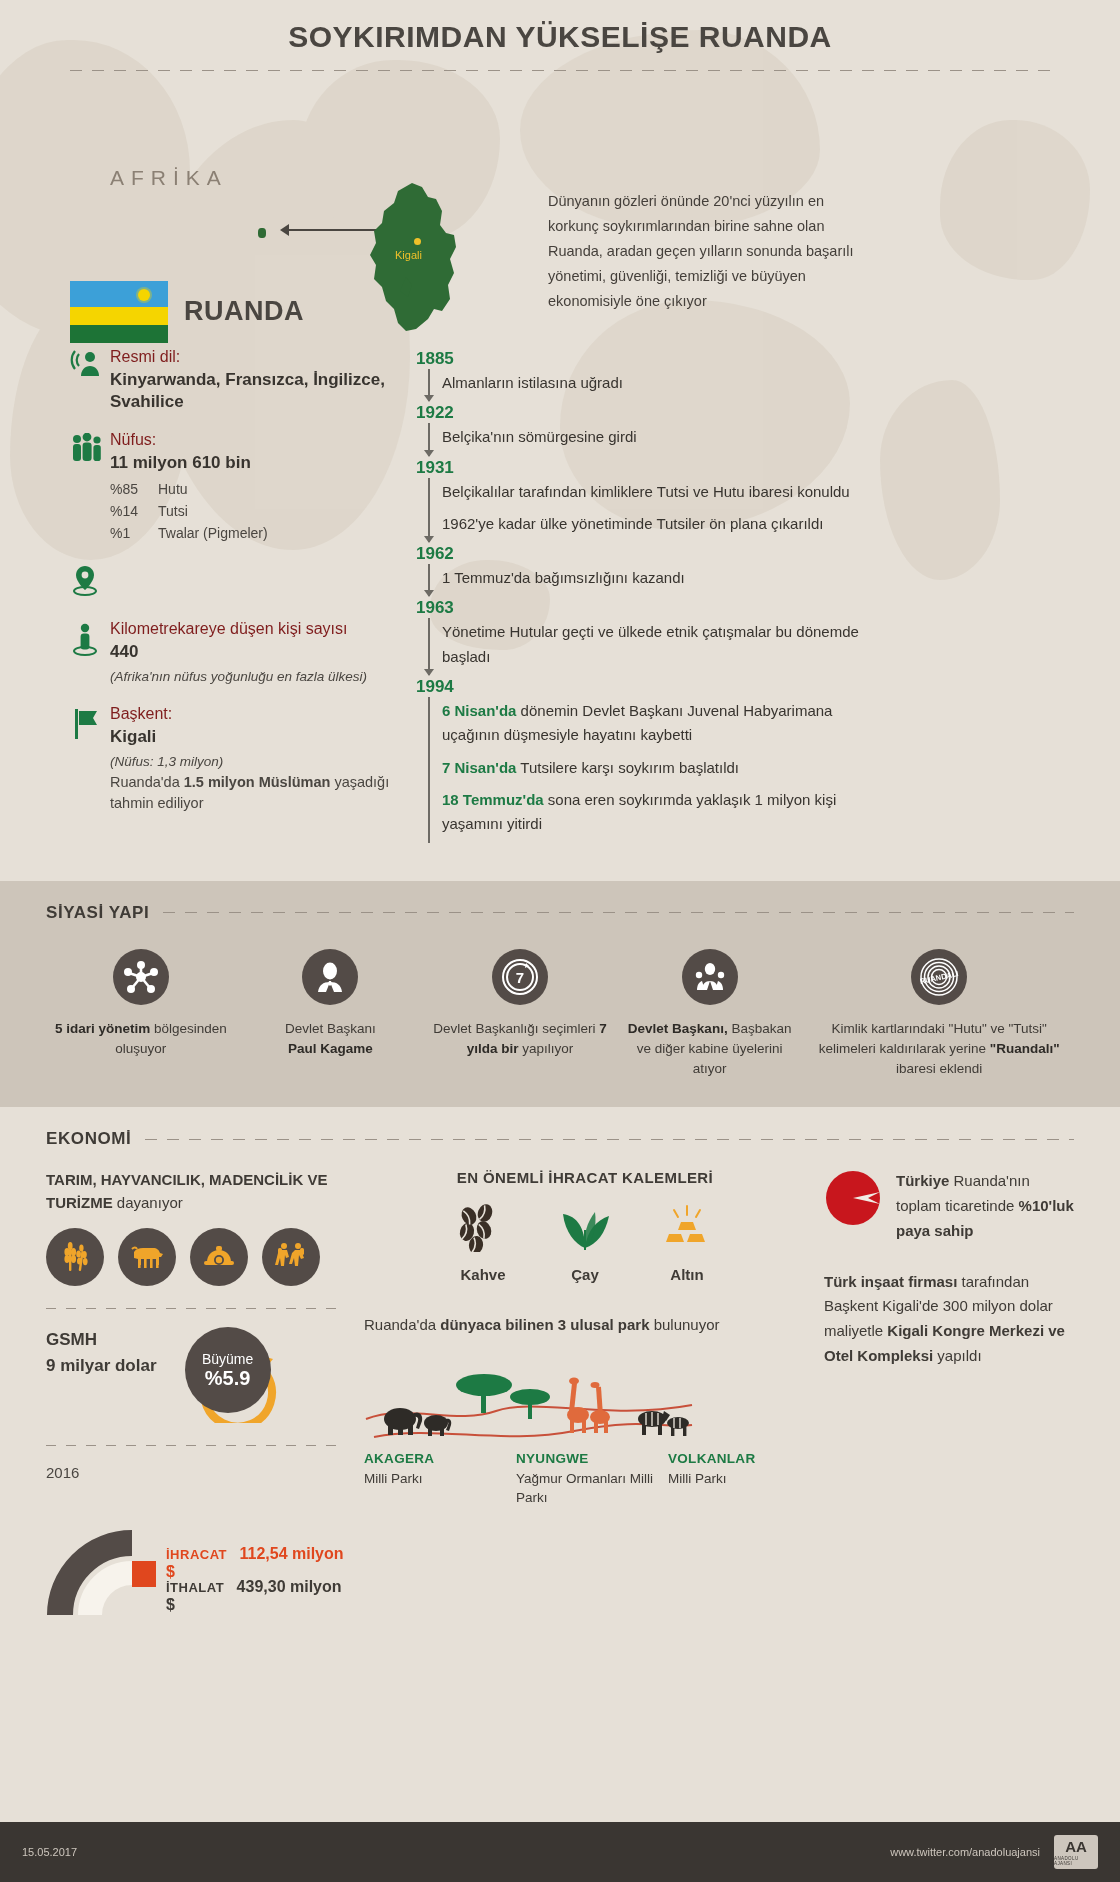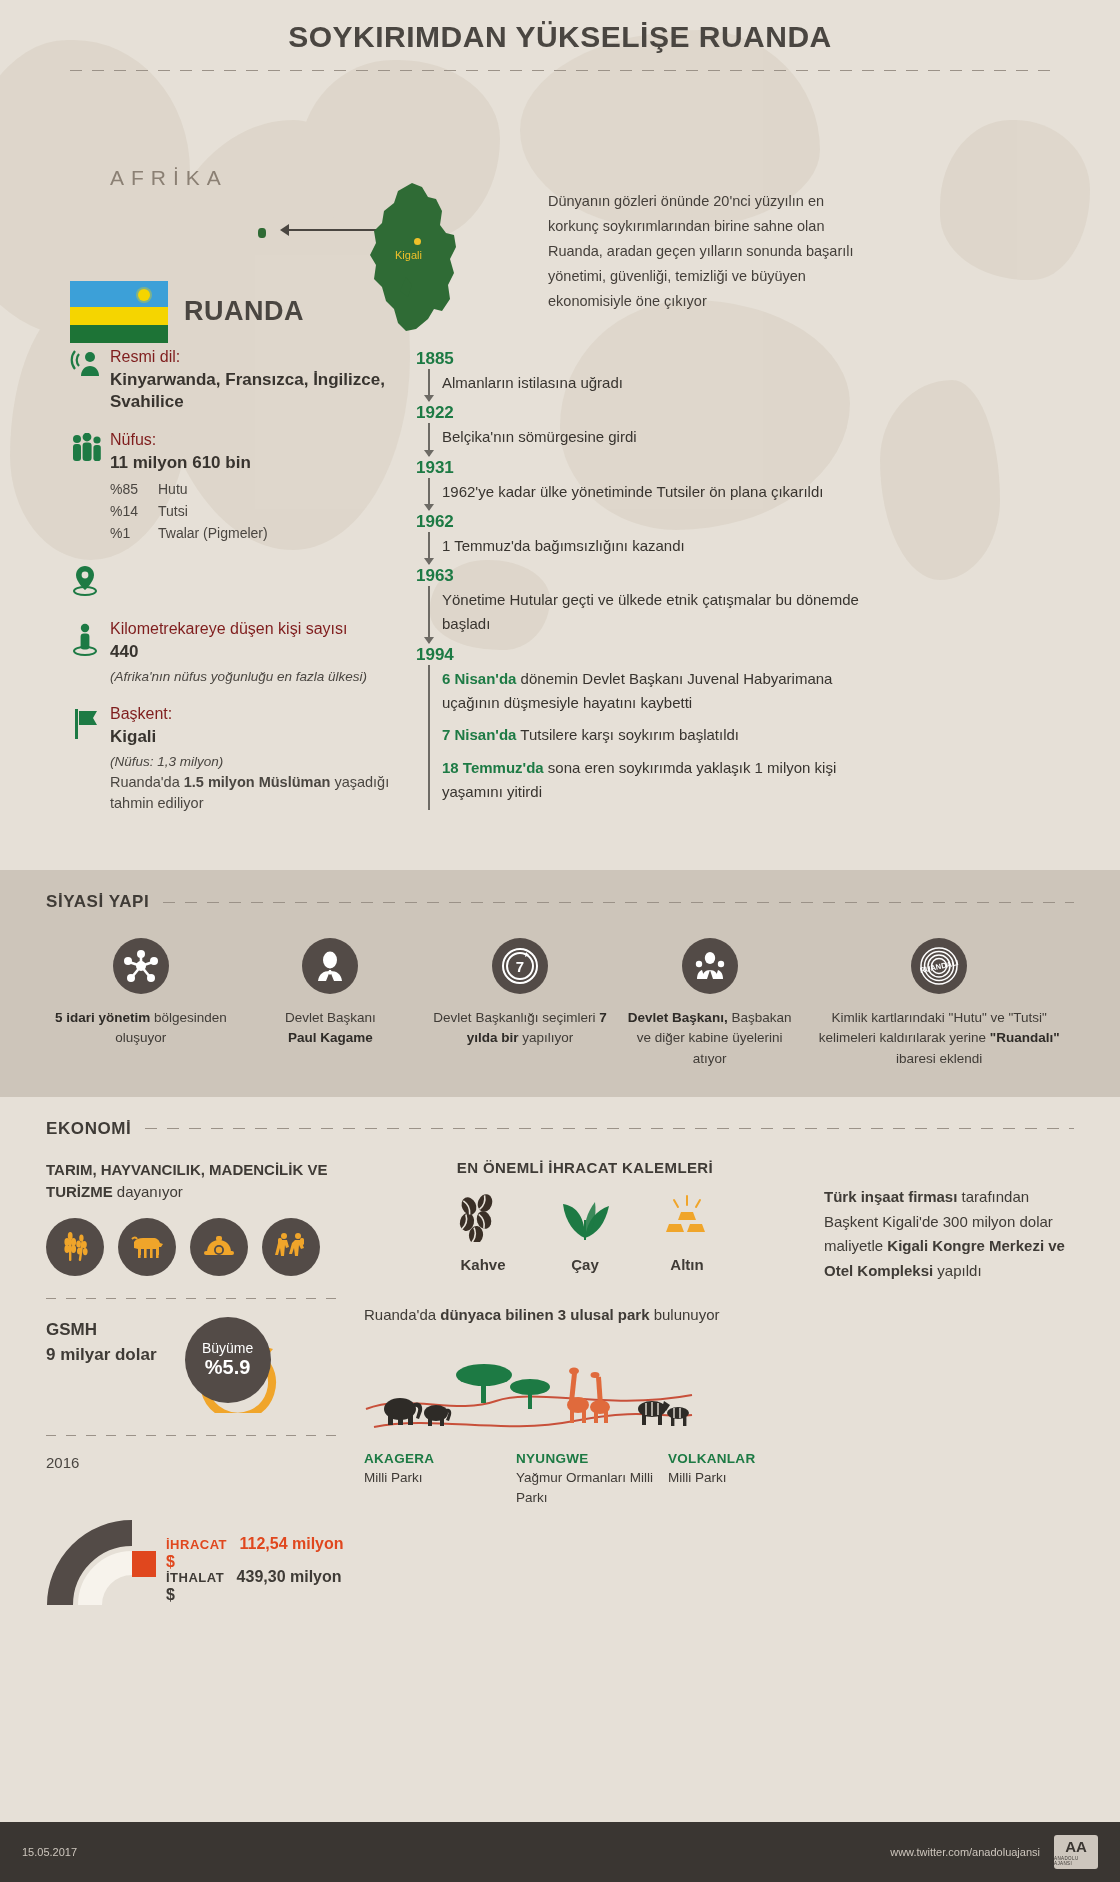--- a/index.html
+++ b/index.html
@@ -116,21 +116,21 @@
   .trade-val { font-size:16px; font-weight:bold; }
   .exp { color:#e0471e; }
   .imp { color:#3f3b36; }
 
   .exp-title { font-size:15px; font-weight:bold; letter-spacing:.4px; color:#3f3b36; text-align:center; }
   .exp-items { display:flex; justify-content:center; gap:42px; margin-top:18px; }
   .exp-item { text-align:center; }
   .exp-item .nm { margin-top:10px; font-size:15px; font-weight:bold; color:#3f3b36; }
   .parks-txt { font-size:15px; color:#3f3b36; line-height:1.6; margin-top:30px; }
   .parks-txt b { font-weight:bold; }
-  .park-names { display:flex; margin-top:10px; gap:14px; }
+  .park-names { display:flex; gap:14px; }
   .park-names .p { flex:1; font-size:13.5px; line-height:1.45; color:#3f3b36;}
   .park-names .p .t { font-weight:bold; color:#1d7a44; letter-spacing:.3px; }
 
   .tr-txt { font-size:15px; line-height:1.65; color:#3f3b36; }
   .tr-txt b { font-weight:bold; }
   .tr-block2 { margin-top:26px; }
 
   
   .footer { position:absolute; left:0; right:0; bottom:0; height:60px; background:#3a3632;
     display:flex; align-items:center; justify-content:space-between; padding:0 22px; }
@@ -299,20 +299,26 @@
         <div class="tl-row">
             <div class="tl-bar arrowend">
               <div class="line"></div>
             </div>
           <div class="tl-text">Belçika'nın sömürgesine girdi</div>
           </div>
       </div>
 
       <div>
         <div class="tl-year">1931</div>
+        <div class="tl-row">
+            <div class="tl-bar">
+              <div class="line"></div>
+            </div>
+          <div class="tl-text">Belçikalılar tarafından kimliklere Tutsi ve Hutu ibaresi konuldu</div>
+          </div>
         <div class="tl-row">
             <div class="tl-bar arrowend">
               <div class="line"></div>
             </div>
           <div class="tl-text">1962'ye kadar ülke yönetiminde Tutsiler ön plana çıkarıldı</div>
           </div>
       </div>
 
       <div>
         <div class="tl-year">1962</div>
@@ -675,20 +681,29 @@
             <div>Yağmur Ormanları Milli Parkı</div>
           </div>
           <div class="p">
             <div class="t">VOLKANLAR</div>
             <div>Milli Parkı</div>
           </div>
         </div>
       </div>
 
       <div class="eco-right">
+        <div style="display:flex; gap:14px;">
+          <svg width="58" height="58" viewBox="0 0 58 58" style="flex:0 0 58px;">
+            <circle cx="29" cy="29" r="27" fill="#c8161d"></circle>
+            <path d="M29 29 L56 23 L44 29 L56 35 Z" fill="#f1ece4"></path>
+          </svg>
+          <div class="tr-txt">
+            <b>Türkiye</b><span> Ruanda'nın toplam ticaretinde </span><b>%10'luk paya sahip</b>
+          </div>
+        </div>
 
         <div class="tr-txt tr-block2">
           <b>Türk inşaat firması</b><span> tarafından Başkent Kigali'de 300 milyon dolar maliyetle </span><b>Kigali Kongre Merkezi ve Otel Kompleksi</b><span> yapıldı</span>
         </div>
       </div>
     </div>
   </div>
 
   <div class="footer">
     <div class="dt">15.05.2017</div>

